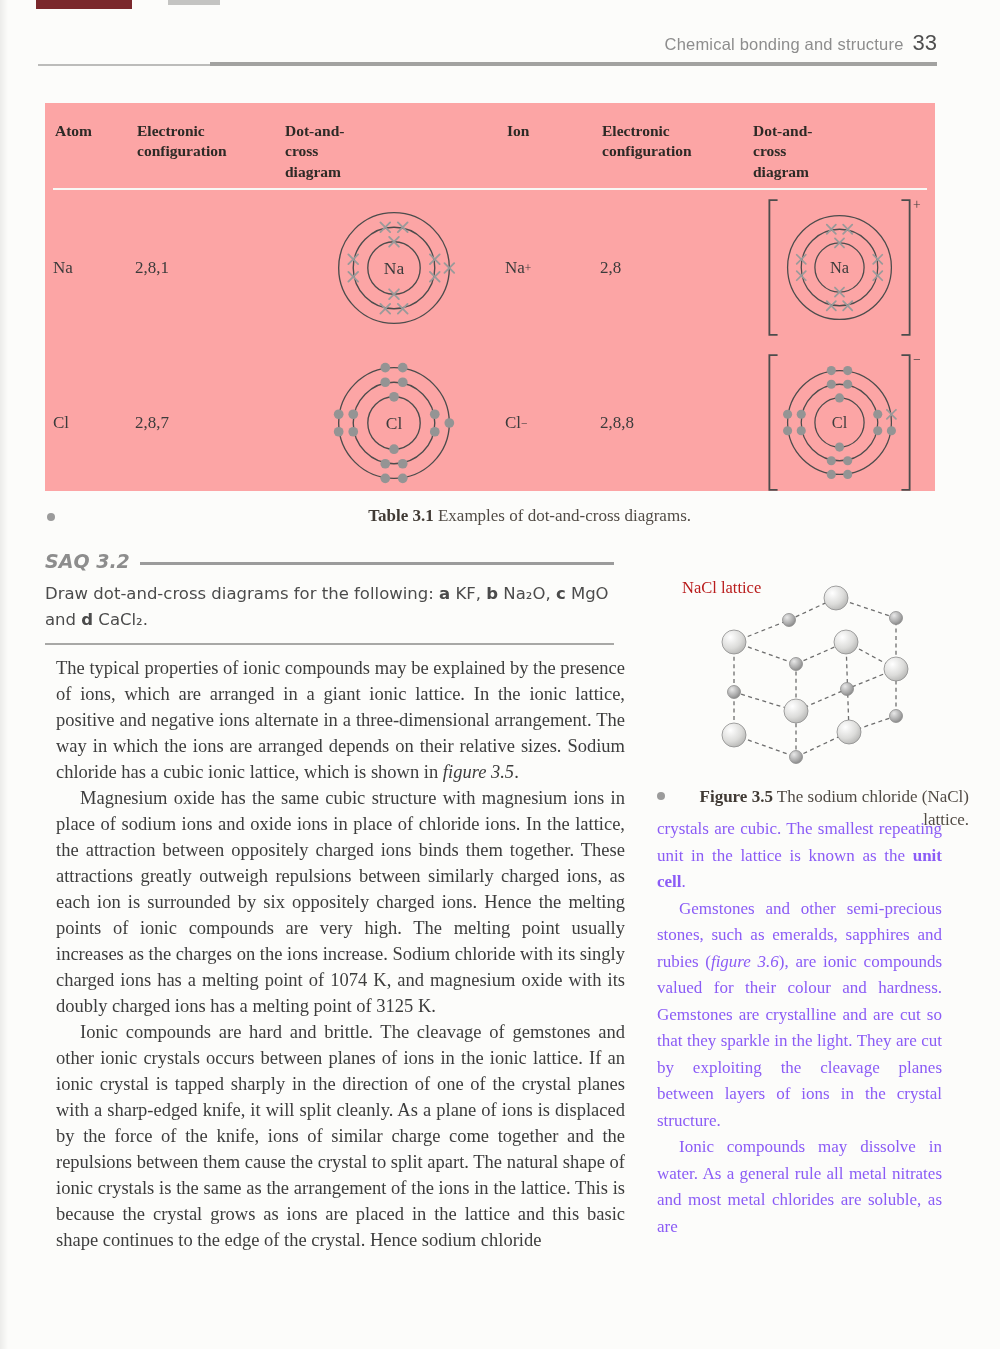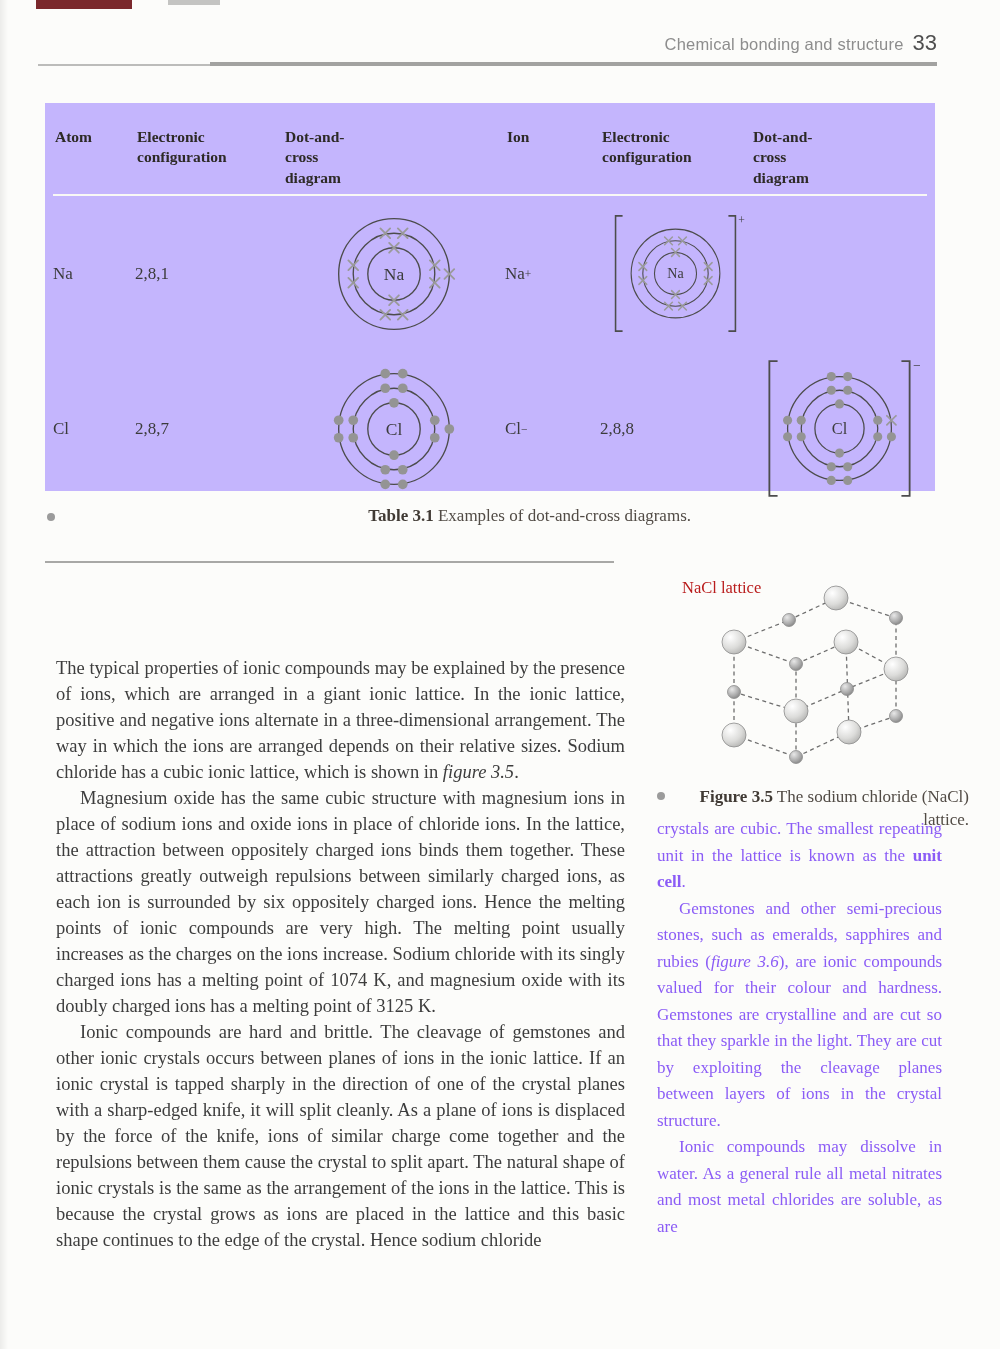--- a/index.html
+++ b/index.html
@@ -15,22 +15,22 @@
 
   
   .hdr{position:absolute;left:0;right:63px;top:30px;text-align:right;
        font-family:"Liberation Sans","DejaVu Sans",sans-serif;}
   .hdr .t{font-size:16.5px;color:#8d8d8d;letter-spacing:.2px;}
   .hdr .n{font-size:22px;color:#4f4f4f;margin-left:9px;}
   .hdr-rule{position:absolute;left:38px;top:64px;width:899px;height:2px;background:#bcbcba;}
   .hdr-rule-dark{position:absolute;left:210px;top:62px;width:727px;height:4px;background:#a2a2a0;}
 
   
-  .tbl{position:absolute;left:45px;top:103px;width:890px;height:388px;background:#c4b5fd;
-       box-sizing:border-box;padding:12px 8px;}
+  .tbl{position:absolute;left:45px;top:103px;width:890px;height:388px;background:#fca5a5;
+       box-sizing:border-box;padding:6px 8px;}
   .t-grid{display:grid;grid-template-columns:82px 148px 222px 95px 151px 1fr;}
   .t-head{padding:12px 0 6px 2px;min-height:52px;border-bottom:2px solid #f8f8f5;
           font-weight:bold;font-size:15.5px;line-height:1.32;color:#2d2a26;}
   .t-head .w{display:inline-block;}
   .cfg-w{max-width:110px;}
   .dac-w{max-width:82px;}
   .t-cell{display:flex;align-items:center;height:155px;font-size:17px;color:#3b3b3b;}
   .t-cell.diag{justify-content:center;}
   .t-cell sup{font-size:11.5px;line-height:0;}
 
@@ -128,20 +128,21 @@
             <line x1="37" y1="4" x2="47" y2="14" class="cross"></line>
             <line x1="37" y1="14" x2="47" y2="4" class="cross"></line>
             <line x1="52" y1="-5" x2="62" y2="5" class="cross"></line>
             <line x1="52" y1="5" x2="62" y2="-5" class="cross"></line>
           </svg>
         </div>
       <div class="t-cell">
         <span>Na</span>
           <sup>+</sup>
       </div>
+      <div class="t-cell">2,8</div>
       <div class="t-cell diag">
           <svg viewBox="-97 -84 194 168" width="177" height="153" xmlns="http://www.w3.org/2000/svg">
             <circle cx="0" cy="0" r="27" class="shell"></circle>
             <circle cx="0" cy="0" r="42" class="shell"></circle>
             <circle cx="0" cy="0" r="57" class="shell"></circle>
             <text x="0" y="0" class="sym" text-anchor="middle" dominant-baseline="central">Na</text>
             <line x1="-5" y1="-32" x2="5" y2="-22" class="cross"></line>
             <line x1="-5" y1="-22" x2="5" y2="-32" class="cross"></line>
             <line x1="-5" y1="22" x2="5" y2="32" class="cross"></line>
             <line x1="-5" y1="32" x2="5" y2="22" class="cross"></line>
@@ -233,20 +234,27 @@
     </div>
   </div>
 
   <div class="cap tbl-cap">
     <span class="bullet"></span>
     <b>Table 3.1</b>
     <span>Examples of dot-and-cross diagrams.</span>
   </div>
 
   <div class="saq">
+    <div class="saq-titlerow">
+      <span class="saq-title">SAQ 3.2</span>
+      <span class="saq-line"></span>
+    </div>
+    <div class="saq-body">
+      <span>Draw dot-and-cross diagrams for the following: </span><b>a</b><span> KF</span><span>, </span><b>b</b><span> Na₂O</span><span>, </span><b>c</b><span> MgO</span><span> and </span><b>d</b><span> CaCl₂</span><span>.</span>
+    </div>
     <div class="saq-rule"></div>
   </div>
 
   <div class="leftcol">
     <p><span>The typical properties of ionic compounds may be explained by the presence of ions, which are arranged in a giant ionic lattice. In the ionic lattice, positive and negative ions alternate in a three-dimensional arrangement. The way in which the ions are arranged depends on their relative sizes. Sodium chloride has a cubic ionic lattice, which is shown in </span><i>figure 3.5</i><span>.</span></p>
     <p class="ind">Magnesium oxide has the same cubic structure with magnesium ions in place of sodium ions and oxide ions in place of chloride ions. In the lattice, the attraction between oppositely charged ions binds them together. These attractions greatly outweigh repulsions between similarly charged ions, as each ion is surrounded by six oppositely charged ions. Hence the melting points of ionic compounds are very high. The melting point usually increases as the charges on the ions increase. Sodium chloride with its singly charged ions has a melting point of 1074 K, and magnesium oxide with its doubly charged ions has a melting point of 3125 K.</p>
     <p class="ind">Ionic compounds are hard and brittle. The cleavage of gemstones and other ionic crystals occurs between planes of ions in the ionic lattice. If an ionic crystal is tapped sharply in the direction of one of the crystal planes with a sharp-edged knife, it will split cleanly. As a plane of ions is displaced by the force of the knife, ions of similar charge come together and the repulsions between them cause the crystal to split apart. The natural shape of ionic crystals is the same as the arrangement of the ions in the lattice. This is because the crystal grows as ions are placed in the lattice and this basic shape continues to the edge of the crystal. Hence sodium chloride</p>
   </div>
 
   <div class="fig">

